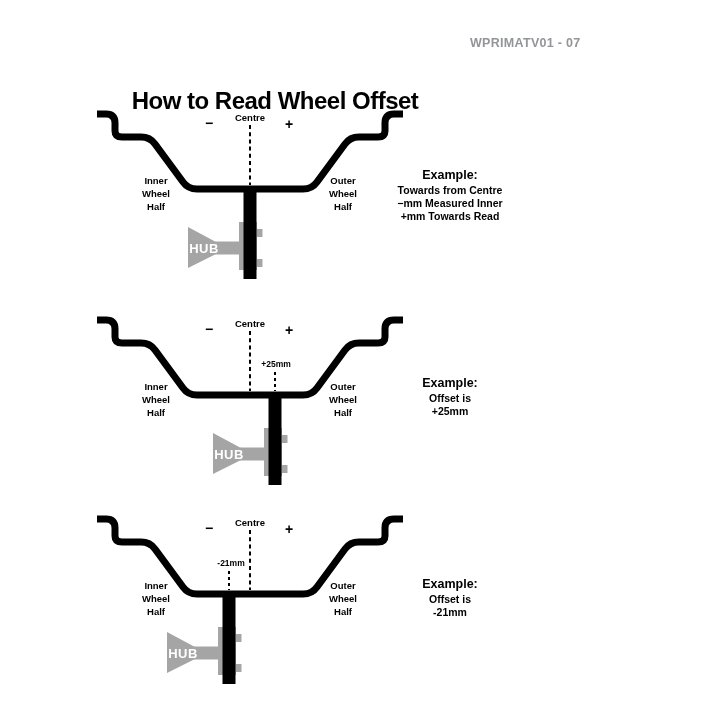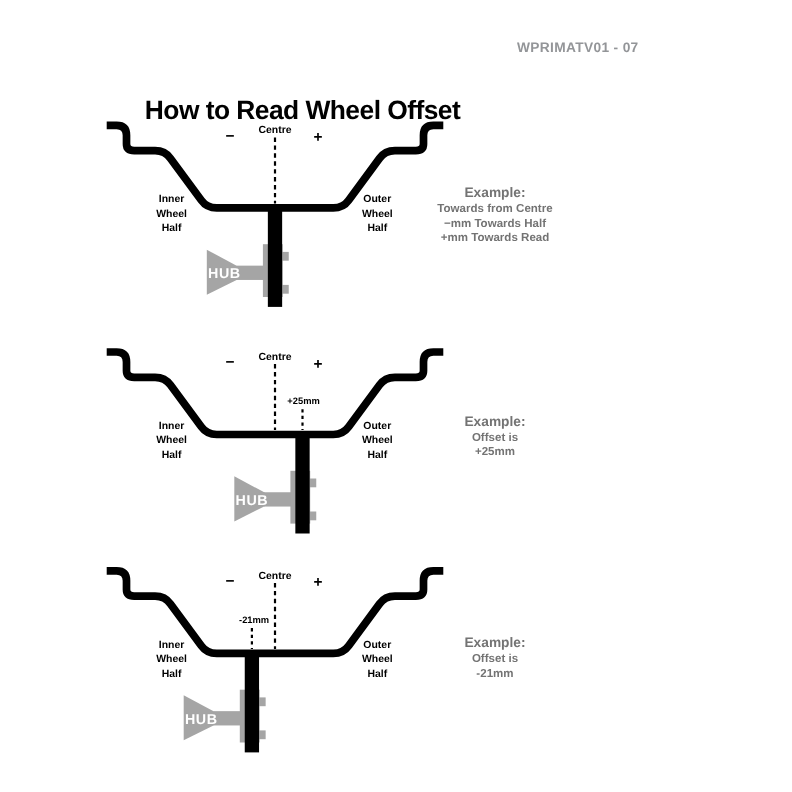--- a/index.html
+++ b/index.html
@@ -33,21 +33,21 @@
   .offset-dash{stroke:#000;stroke-width:2;stroke-dasharray:3 3;fill:none;}
   .gray{fill:#a5a5a5;}
   .ink{fill:#000;}
   .t-centre{font-size:9.5px;text-anchor:middle;}
   .t-sign{font-size:14px;text-anchor:middle;}
   .t-half{font-size:9.5px;text-anchor:middle;}
   .t-hub{font-size:13px;fill:#ffffff;text-anchor:middle;letter-spacing:0.5px;}
   .t-offset{font-size:8.5px;text-anchor:middle;}
 
   .example{
-    position:absolute;left:385px;width:130px;text-align:center;color:#737373;
+    position:absolute;left:385px;width:130px;text-align:center;color:#000000;
   }
   .example-1{top:168px;}
   .example-2{top:376px;}
   .example-3{top:577px;}
   .example .heading{font-size:12.5px;font-weight:700;margin-bottom:2px;}
   .example .line{font-size:10.5px;font-weight:700;line-height:13px;}
 </style>
 </head>
 <body>
 
@@ -80,21 +80,21 @@
         <rect class="gray" x="176" y="134" width="6.5" height="8"></rect>
         <rect class="gray" x="176" y="164" width="6.5" height="8"></rect>
       </g>
       <rect class="ink" x="163.5" y="92" width="13" height="92"></rect>
       <text class="t-hub" x="124" y="158">HUB</text>
     </svg>
   </div>
   <div class="example example-1">
     <div class="heading">Example:</div>
     <div class="line">Towards from Centre</div>
-    <div class="line">−mm Towards Half</div>
+    <div class="line">−mm Measured Inner</div>
     <div class="line">+mm Towards Read</div>
   </div>
 
   <div class="diagram diagram-2">
     <svg viewBox="0 0 330 205" width="330" height="205">
       <path class="wheel-path" d="M 17 19 L 26 19 Q 35 19 35 28 L 35 36 Q 35 42 42 42 L 61 42 Q 70 42 75 49 L 103 87 Q 108 94 117 94 L 223 94 Q 232 94 237 87 L 265 49 Q 270 42 279 42 L 298 42 Q 305 42 305 36 L 305 28 Q 305 19 314 19 L 323 19"></path>
       <text class="t-centre" x="170" y="26">Centre</text>
       <line class="dash-line" x1="170" y1="30" x2="170" y2="90"></line>
       <text class="t-sign" x="129" y="33">−</text>
       <text class="t-sign" x="209" y="34">+</text>

